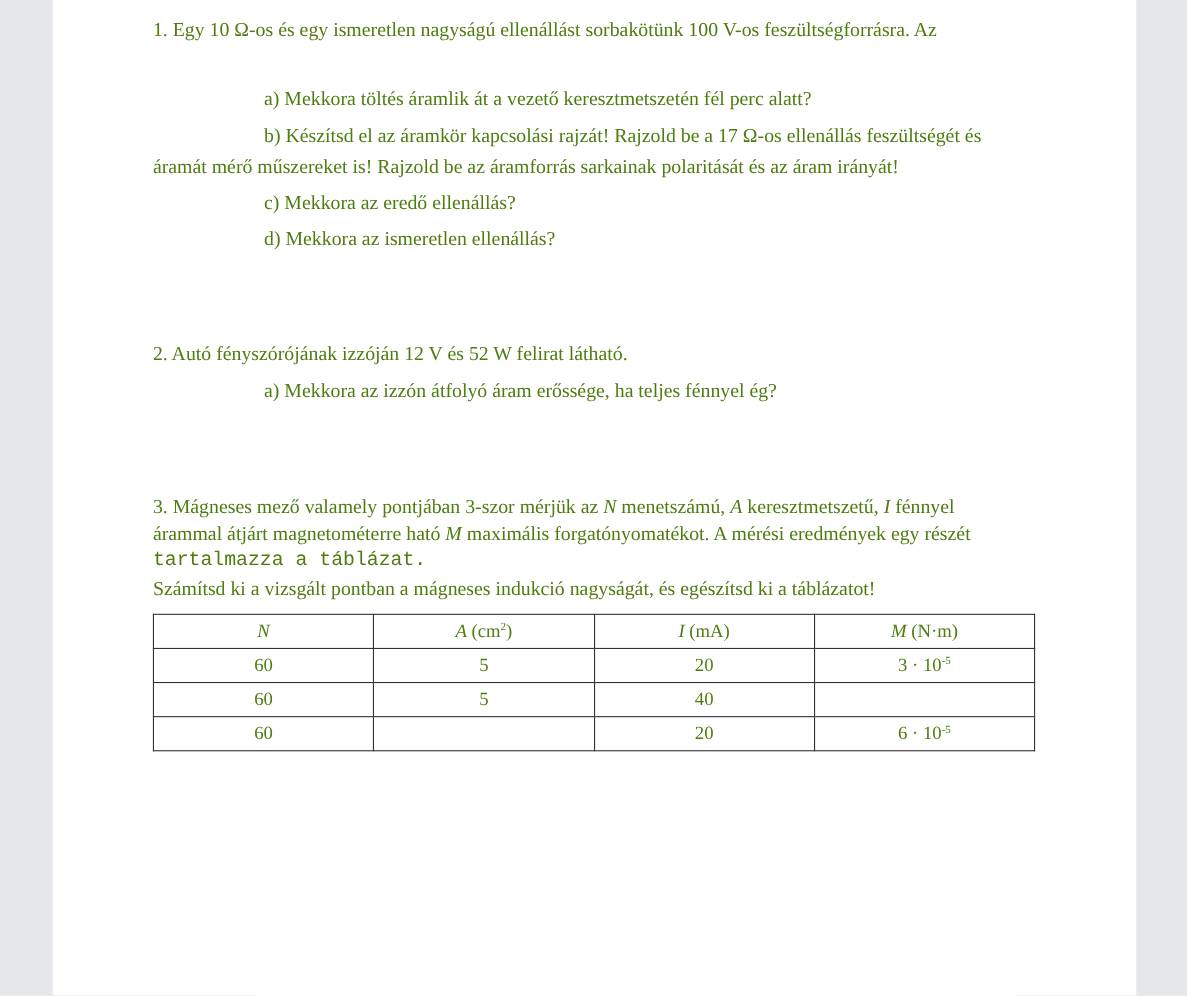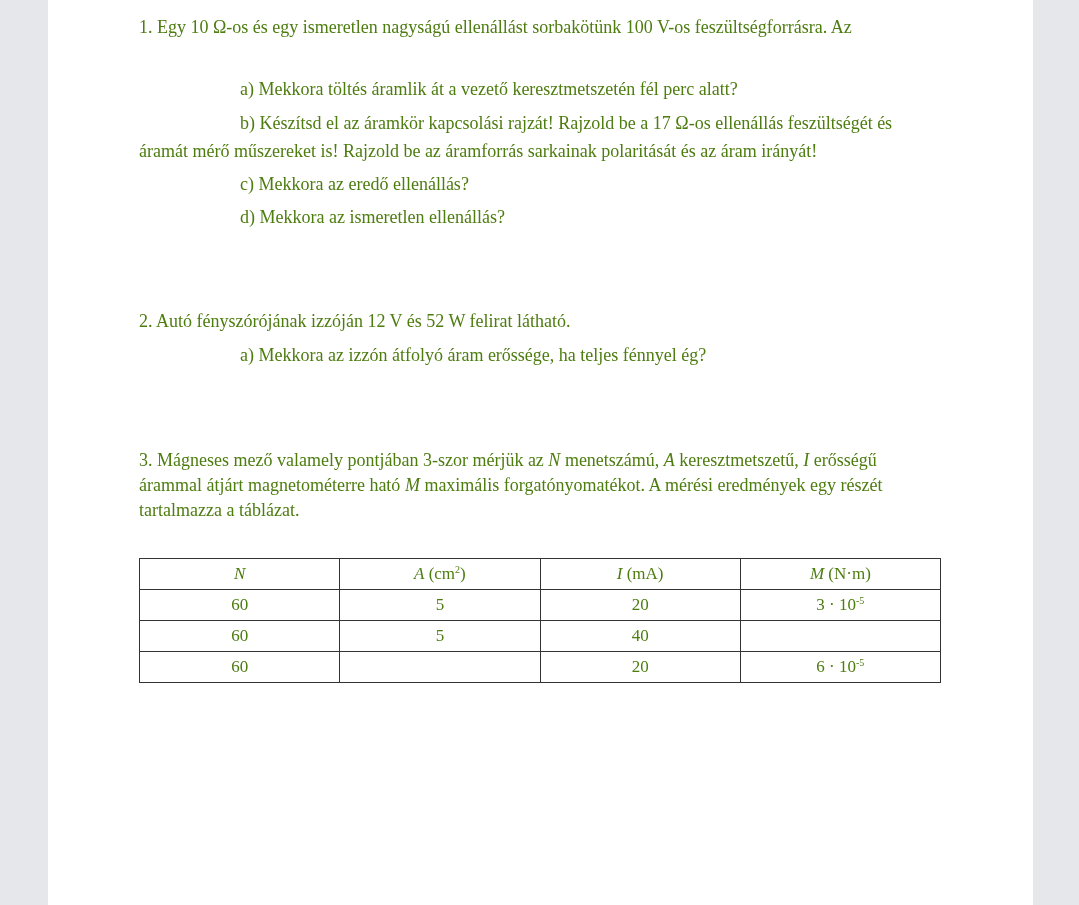--- a/index.html
+++ b/index.html
@@ -64,26 +64,27 @@
     <div class="line indent" style="top:78px;">a) Mekkora töltés áramlik át a vezető keresztmetszetén fél perc alatt?</div>
     <div class="line indent" style="top:112px;">b) Készítsd el az áramkör kapcsolási rajzát! Rajzold be a 17 Ω-os ellenállás feszültségét és</div>
     <div class="line flush" style="top:140px;">áramát mérő műszereket is! Rajzold be az áramforrás sarkainak polaritását és az áram irányát!</div>
     <div class="line indent" style="top:173px;">c) Mekkora az eredő ellenállás?</div>
     <div class="line indent" style="top:206px;">d) Mekkora az ismeretlen ellenállás?</div>
 
     <div class="line flush" style="top:310px;">2. Autó fényszórójának izzóján 12 V és 52 W felirat látható.</div>
     <div class="line indent" style="top:344px;">a) Mekkora az izzón átfolyó áram erőssége, ha teljes fénnyel ég?</div>
 
     <div class="line flush" style="top:449px;">
-      <span>3. Mágneses mező valamely pontjában 3-szor mérjük az </span><i>N</i><span> menetszámú, </span><i>A</i><span> keresztmetszetű, </span><i>I</i><span> erősségű</span>
+      <span>3. Mágneses mező valamely pontjában 3-szor mérjük az </span><i>N</i><span> menetszámú, </span><i>A</i><span> keresztmetszetű, </span><i>I</i><span> fénnyel</span>
     </div>
     <div class="line flush" style="top:474px;">
       <span>árammal átjárt magnetométerre ható </span><i>M</i><span> maximális forgatónyomatékot. A mérési eredmények egy részét</span>
     </div>
-    <div class="line flush" style="top:499px;">tartalmazza a táblázat.</div>
+    <div class="line flush" style="top:499px;font-family:Liberation Mono, monospace;">tartalmazza a táblázat.</div>
+    <div class="line flush" style="top:524px;">Számítsd ki a vizsgált pontban a mágneses indukció nagyságát, és egészítsd ki a táblázatot!</div>
 
     <table class="data">
       <thead>
         <tr>
           <th><i>N</i></th>
           <th><i>A</i><span> (cm</span><sup>2</sup><span>)</span></th>
           <th><i>I</i><span> (mA)</span></th>
           <th><i>M</i><span> (N·m)</span></th>
         </tr>
       </thead>

